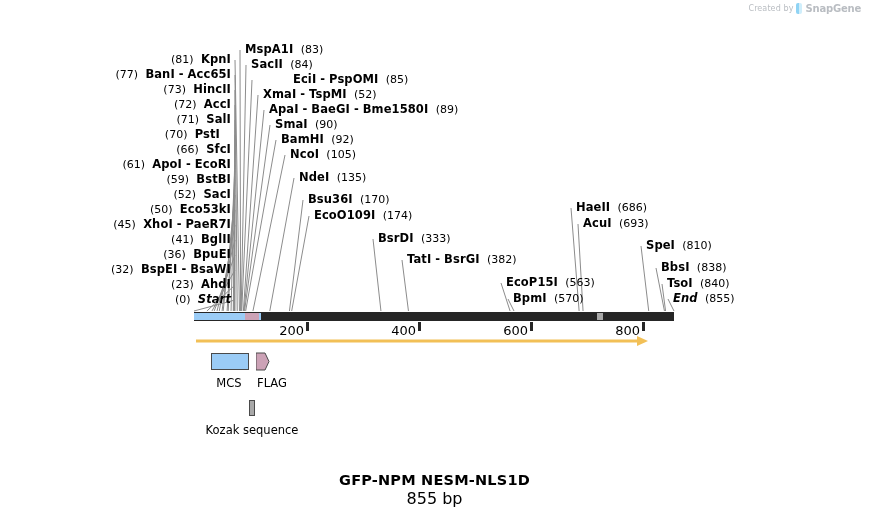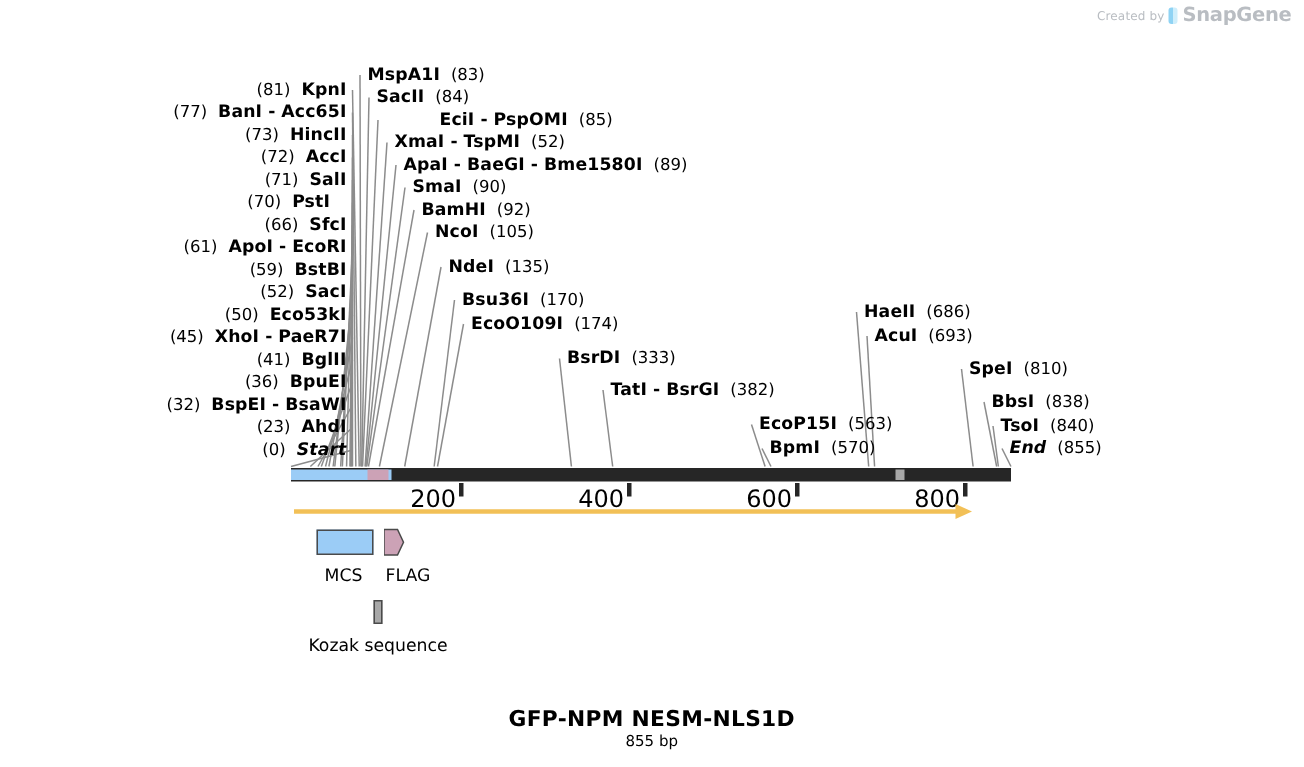--- a/index.html
+++ b/index.html
@@ -24,21 +24,21 @@
     width:6px;height:11px;position:relative;display:inline-block;
   }
   .watermark .wm-logo i{
     position:absolute;left:0;top:0;width:3px;height:11px;
     background:#8fd3f4;border-radius:2px 0 0 2px;display:block;
   }
   .watermark .wm-logo b{
     position:absolute;left:3px;top:0;width:3px;height:11px;
     background:#cfeefb;border-radius:0 2px 2px 0;display:block;
   }
-  .watermark .wm-name{color:#b9bdc2;font-weight:bold;font-size:13px;letter-spacing:-.2px;}
+  .watermark .wm-name{color:#b9bdc2;font-weight:bold;font-size:10px;letter-spacing:-.2px;}
 
   
   .lbl{
     position:absolute;
     white-space:nowrap;
     font-size:11.5px;
     line-height:11.5px;
     color:#000;
     font-family:"DejaVu Sans","Liberation Sans",sans-serif;
   }
@@ -54,21 +54,21 @@
   svg.leaders{position:absolute;left:0;top:0;width:869px;height:511px;pointer-events:none;}
 
   
   #seqbar{
     position:absolute;
     background:#262626;
   }
 
   .ruler-num{
     position:absolute;
-    font-size:16px;
+    font-size:13px;
     color:#000;
     transform:translate(-100%,0);
     white-space:nowrap;
     font-family:"DejaVu Sans","Liberation Sans",sans-serif;
   }
   .ruler-tick{position:absolute;background:#262626;width:3px;}
 
   
   .legend-box{position:absolute;box-sizing:border-box;border:1px solid #4a4a4a;}
   .legend-cap{
@@ -78,21 +78,21 @@
   }
 
   
   .title{
     position:absolute;width:100%;text-align:center;
     font-size:14.5px;font-weight:bold;color:#000;letter-spacing:.2px;
     font-family:"DejaVu Sans","Liberation Sans",sans-serif;
   }
   .subtitle{
     position:absolute;width:100%;text-align:center;
-    font-size:10px;color:#000;
+    font-size:16px;color:#000;
     font-family:"DejaVu Sans","Liberation Sans",sans-serif;
   }
 </style>
 </head>
 <body>
 
 <div id="stage">
 
   <div class="watermark">
     <span class="wm-created">Created by</span>

